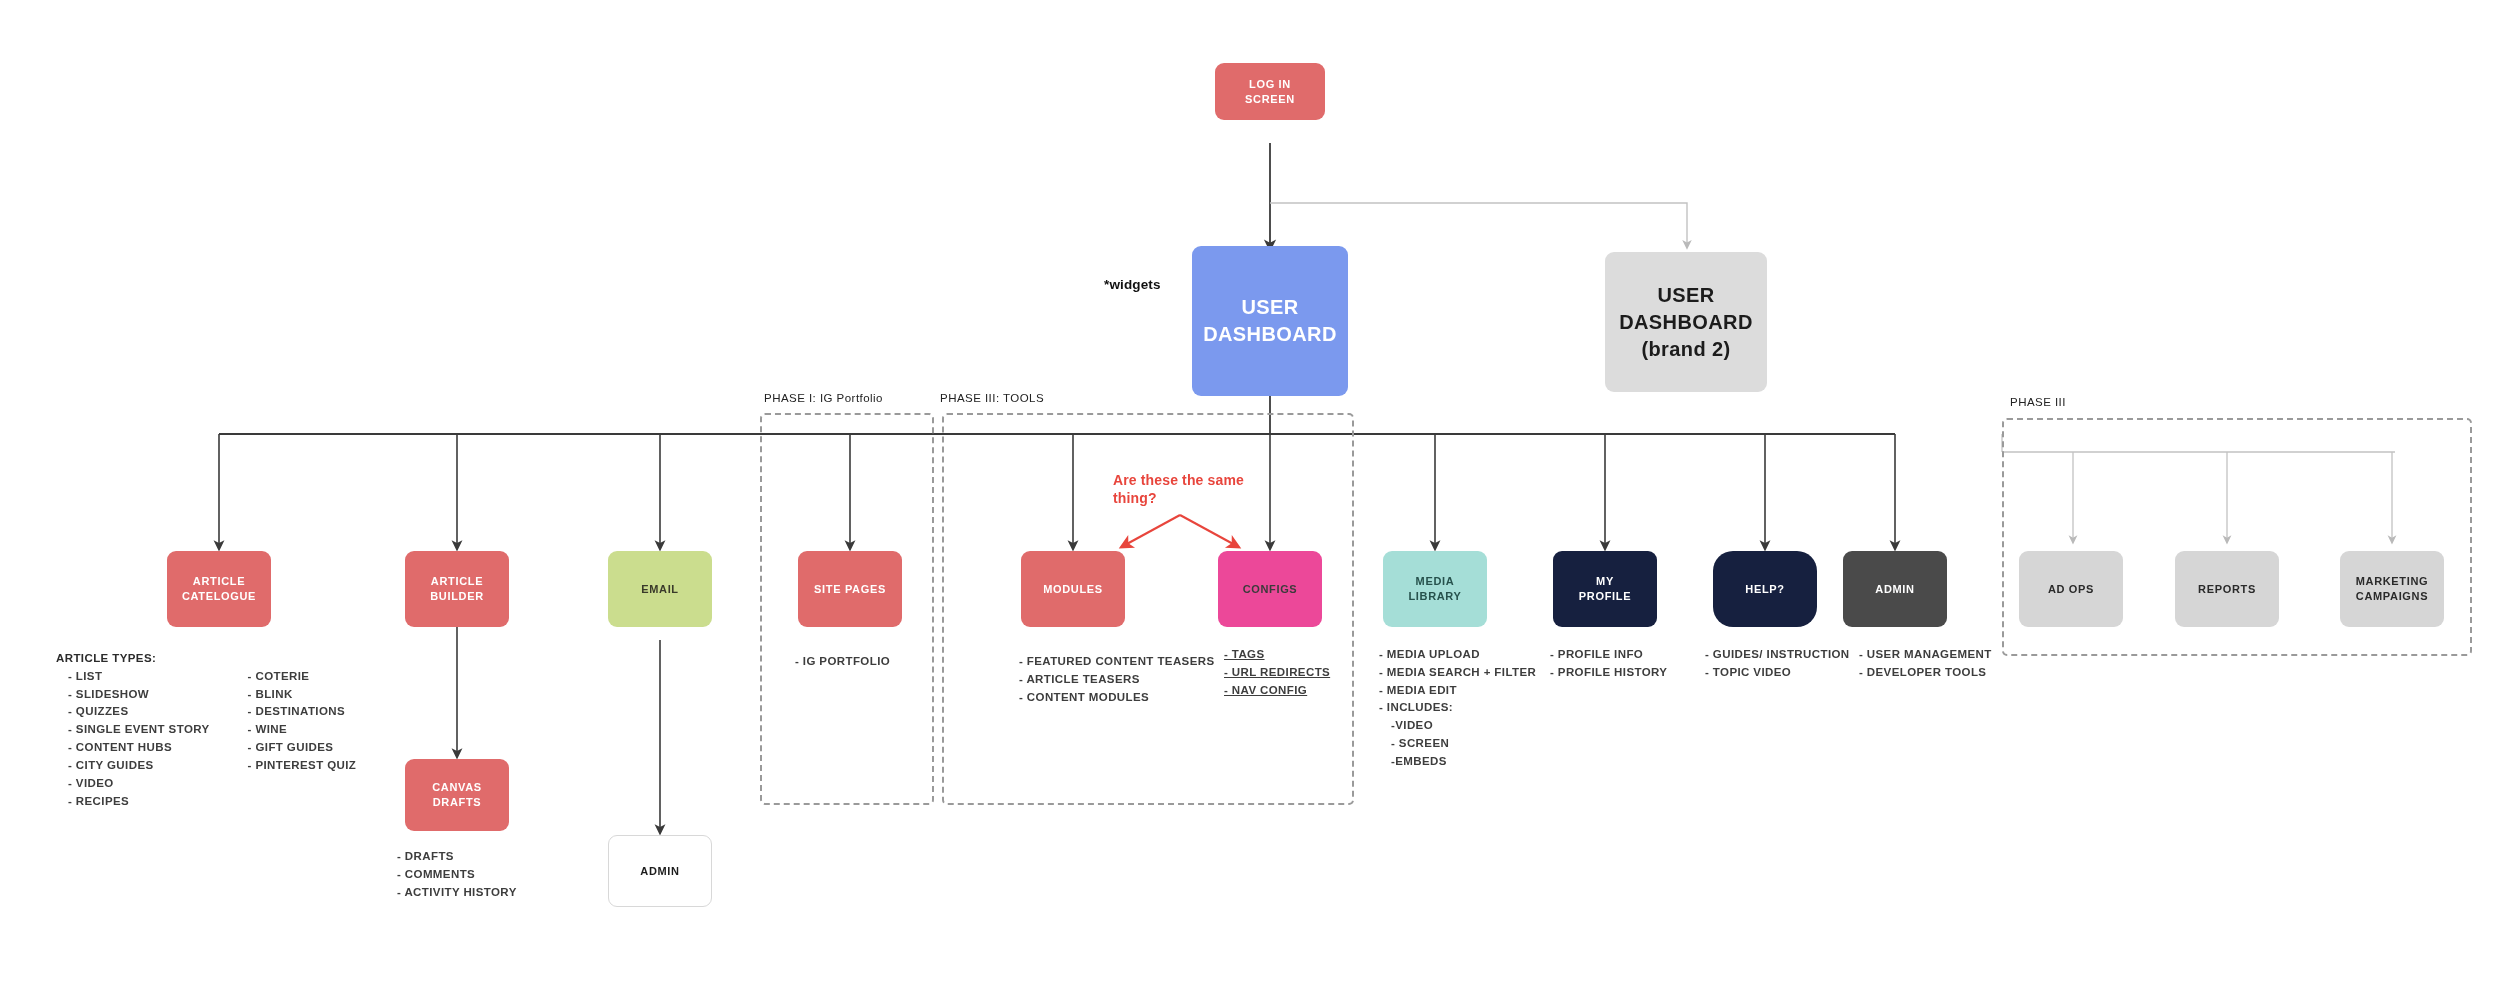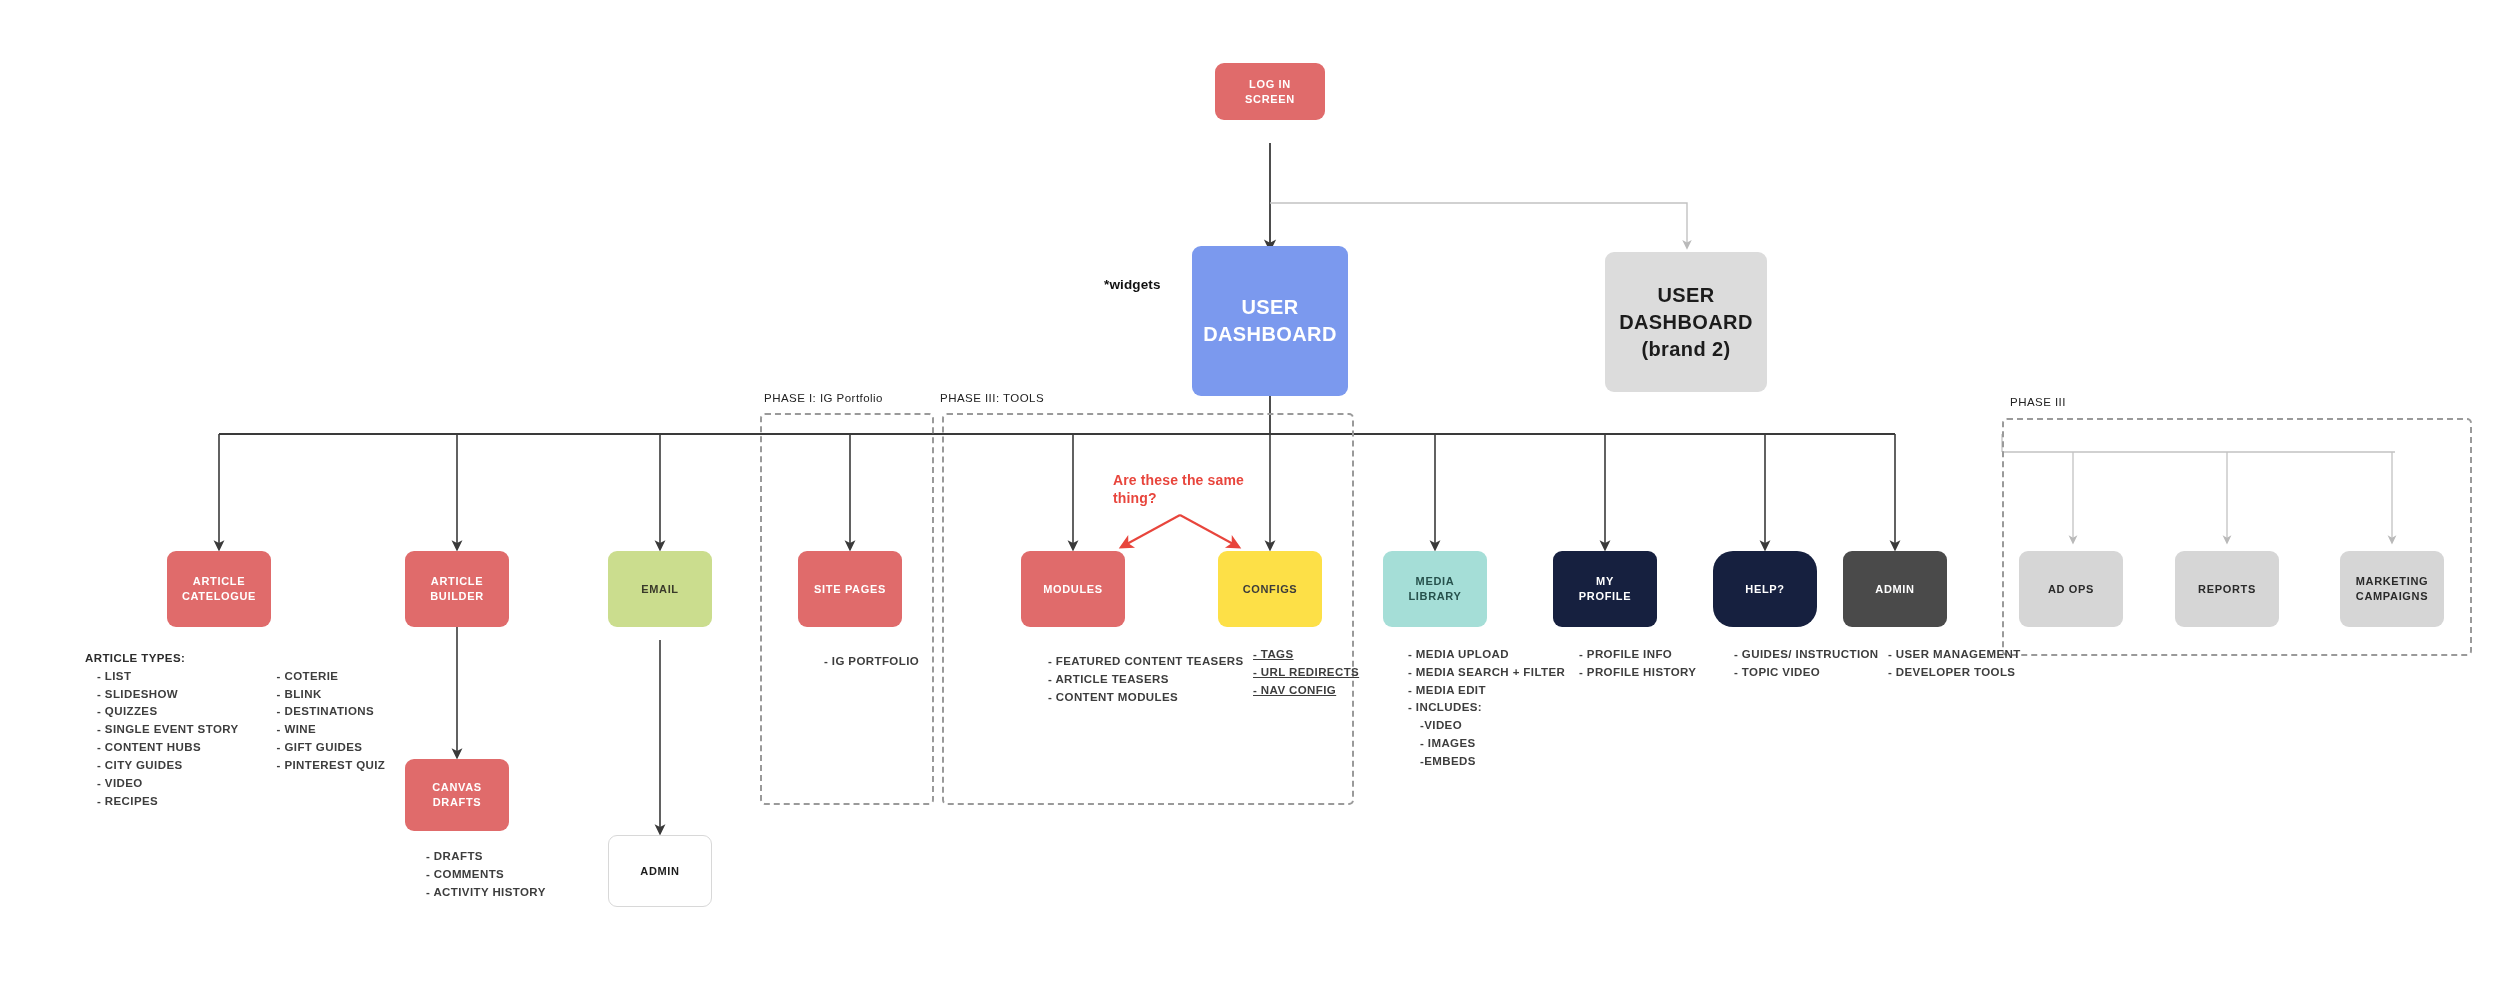--- a/index.html
+++ b/index.html
@@ -31,37 +31,36 @@
     letter-spacing: 0.06em;
     line-height: 1.35;
     font-weight: 700;
   }
   .node span { display: block; padding: 0 6px; }
 
   .n-red      { background: #E06B6B; color: #ffffff; }
   .n-blue     { background: #7B99EE; color: #ffffff; }
   .n-grey     { background: #DCDCDC; color: #1c1c1c; }
   .n-green    { background: #CBDD8E; color: #3a3a2a; }
-  .n-peach    { background: #fde047; color: #3b3b3b; }
+  .n-peach    { background: #ec4899; color: #3b3b3b; }
   .n-mint     { background: #A5DED7; color: #26514c; }
   .n-navy     { background: #16203F; color: #ffffff; }
   .n-dark     { background: #4A4A4A; color: #ffffff; }
   .n-white    { background: #ffffff; color: #1c1c1c; border: 1px solid #d8d8d8; }
   .n-lightgrey{ background: #D6D6D6; color: #2a2a2a; }
 
   
   .listblock {
     position: absolute;
     font-size: 11.5px;
     letter-spacing: 0.035em;
     color: #3d3d3d;
     font-weight: 600;
     line-height: 1.55;
     white-space: nowrap;
-    margin-left: 29px;
   }
   .listblock .hdr { font-weight: 700; color: #2b2b2b; }
   .listblock .indent1 { padding-left: 12px; }
 
   .phase-label {
     position: absolute;
     font-size: 11.5px;
     font-weight: 400;
     letter-spacing: 0.04em;
     color: #222222;
@@ -282,21 +281,21 @@
     <div>- URL REDIRECTS</div>
     <div>- NAV CONFIG</div>
   </div>
 
   <div class="listblock" style="left:1379px; top:646px;">
     <div>- MEDIA UPLOAD</div>
     <div>- MEDIA SEARCH + FILTER</div>
     <div>- MEDIA EDIT</div>
     <div>- INCLUDES:</div>
     <div class="indent1">-VIDEO</div>
-    <div class="indent1">- IMAGES</div>
+    <div class="indent1">- SCREEN</div>
     <div class="indent1">-EMBEDS</div>
   </div>
 
   <div class="listblock" style="left:1550px; top:646px;">
     <div>- PROFILE INFO</div>
     <div>- PROFILE HISTORY</div>
   </div>
 
   <div class="listblock" style="left:1705px; top:646px;">
     <div>- GUIDES/ INSTRUCTION</div>

